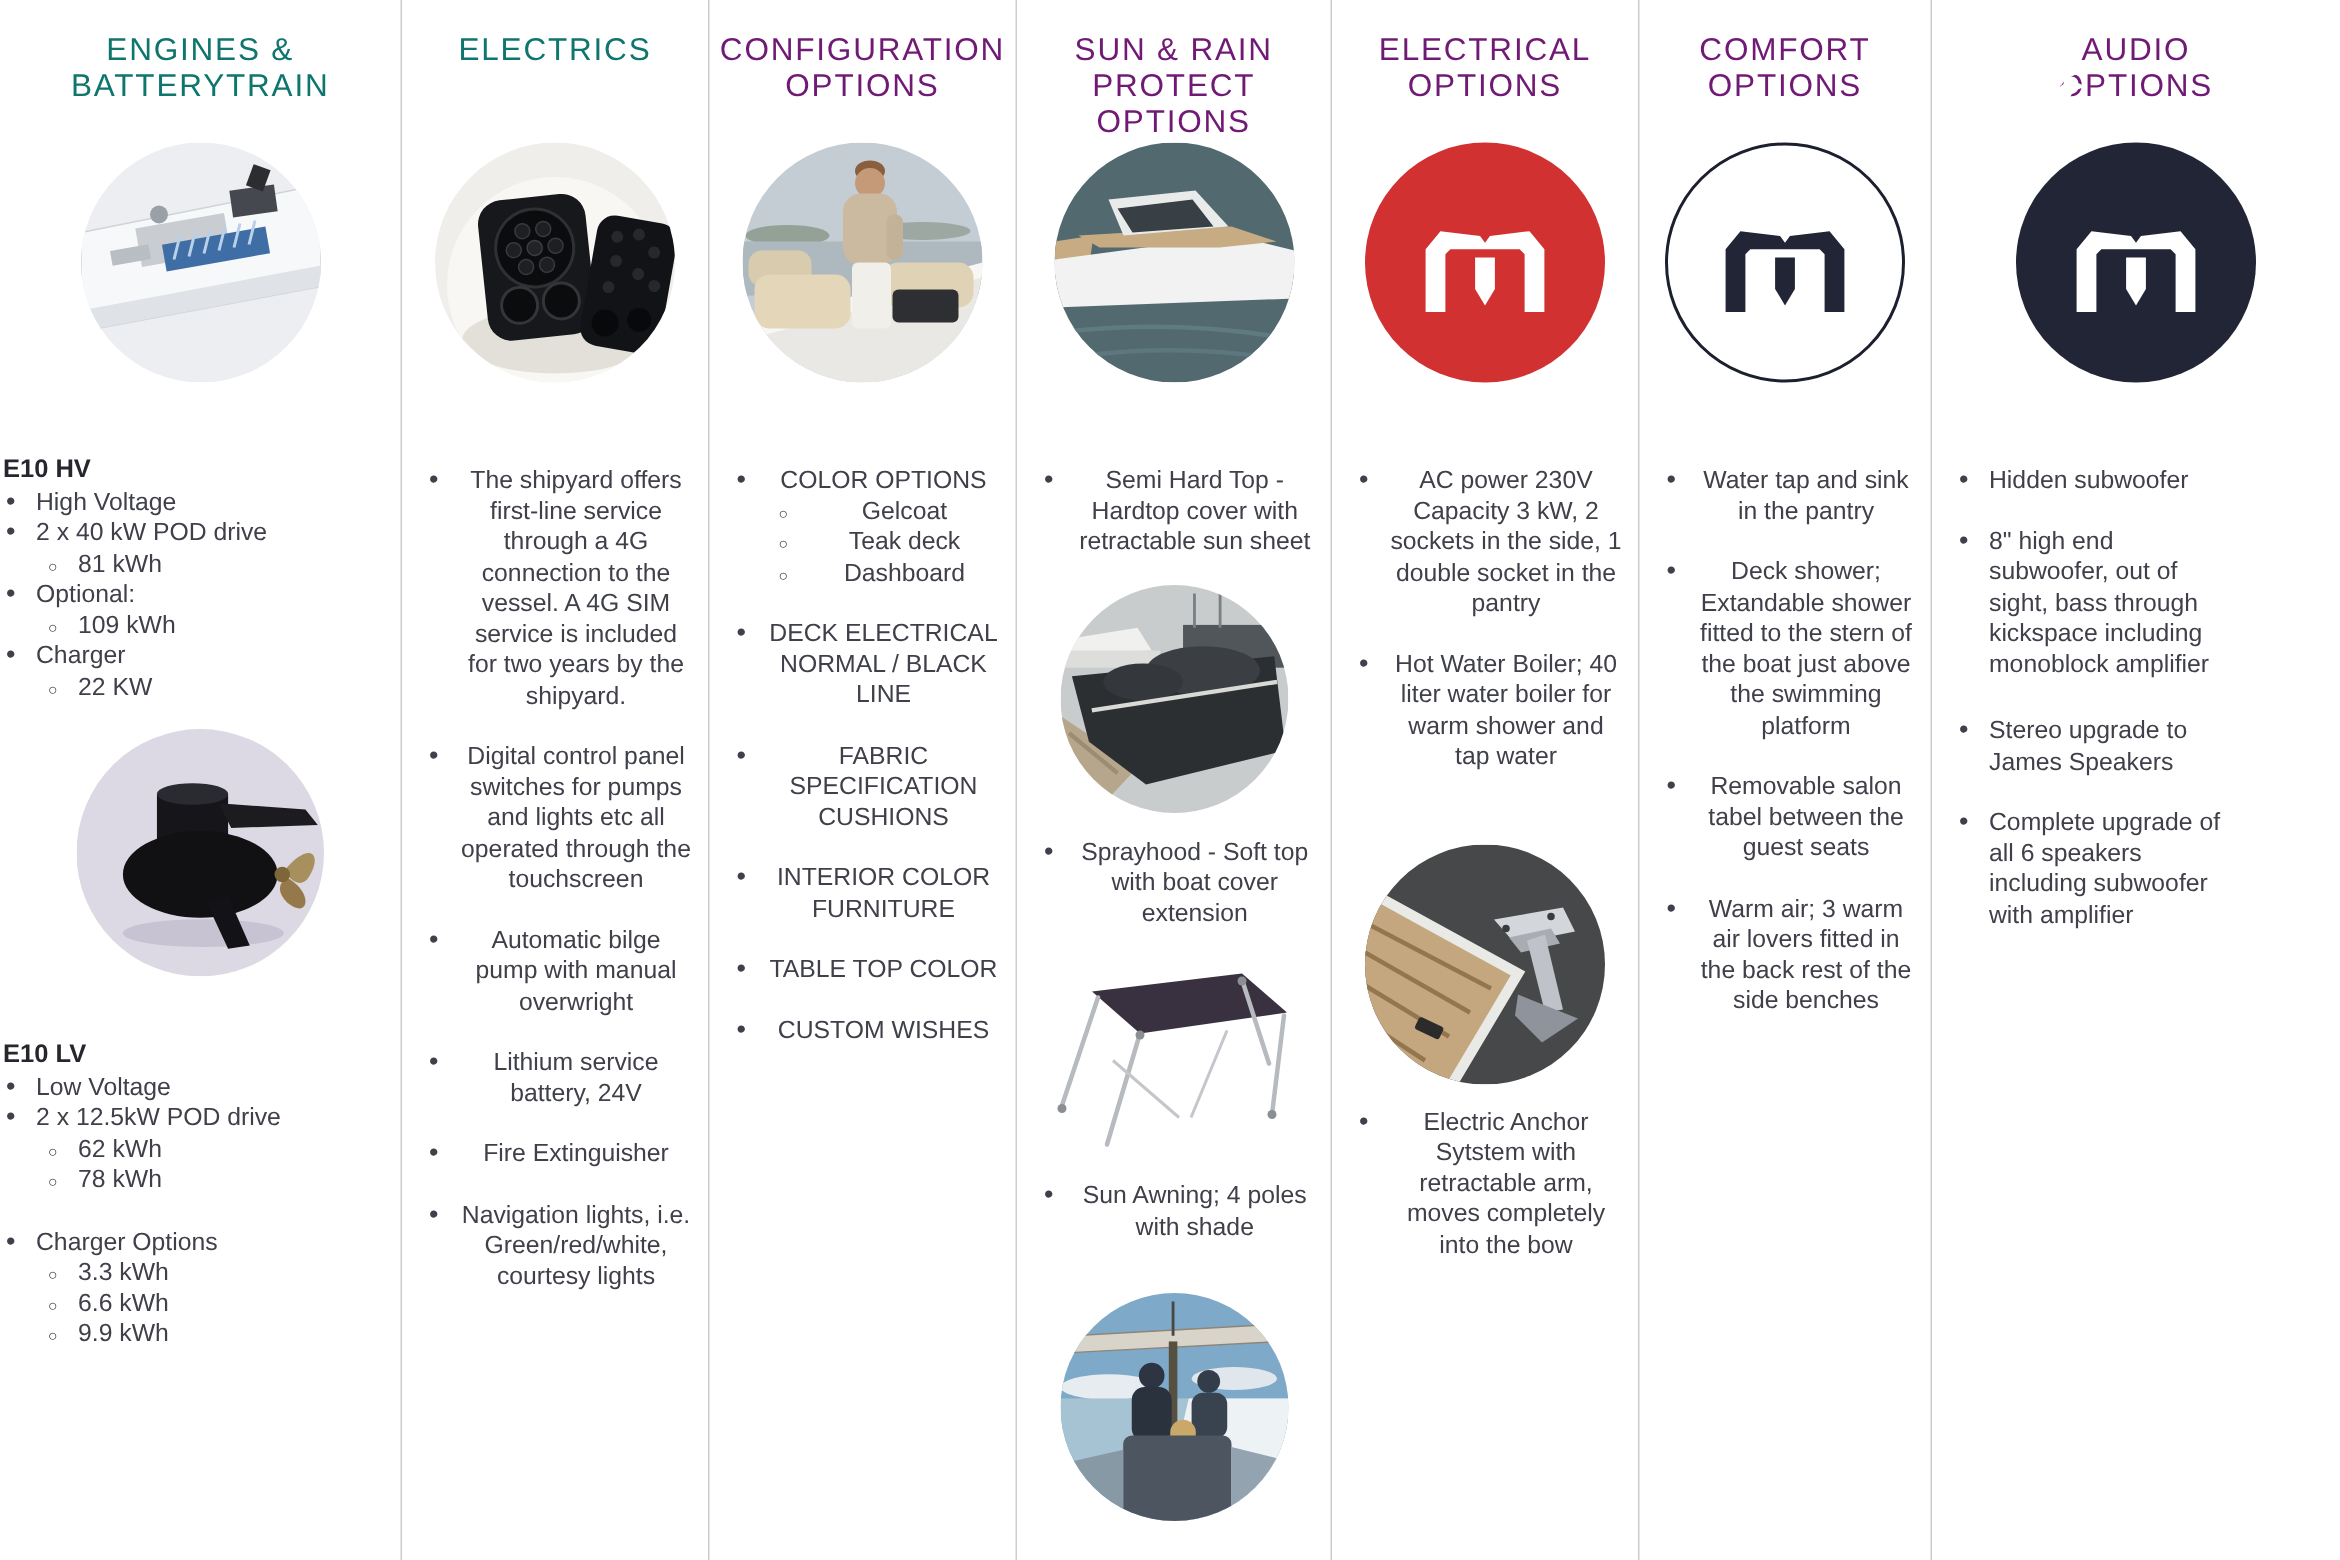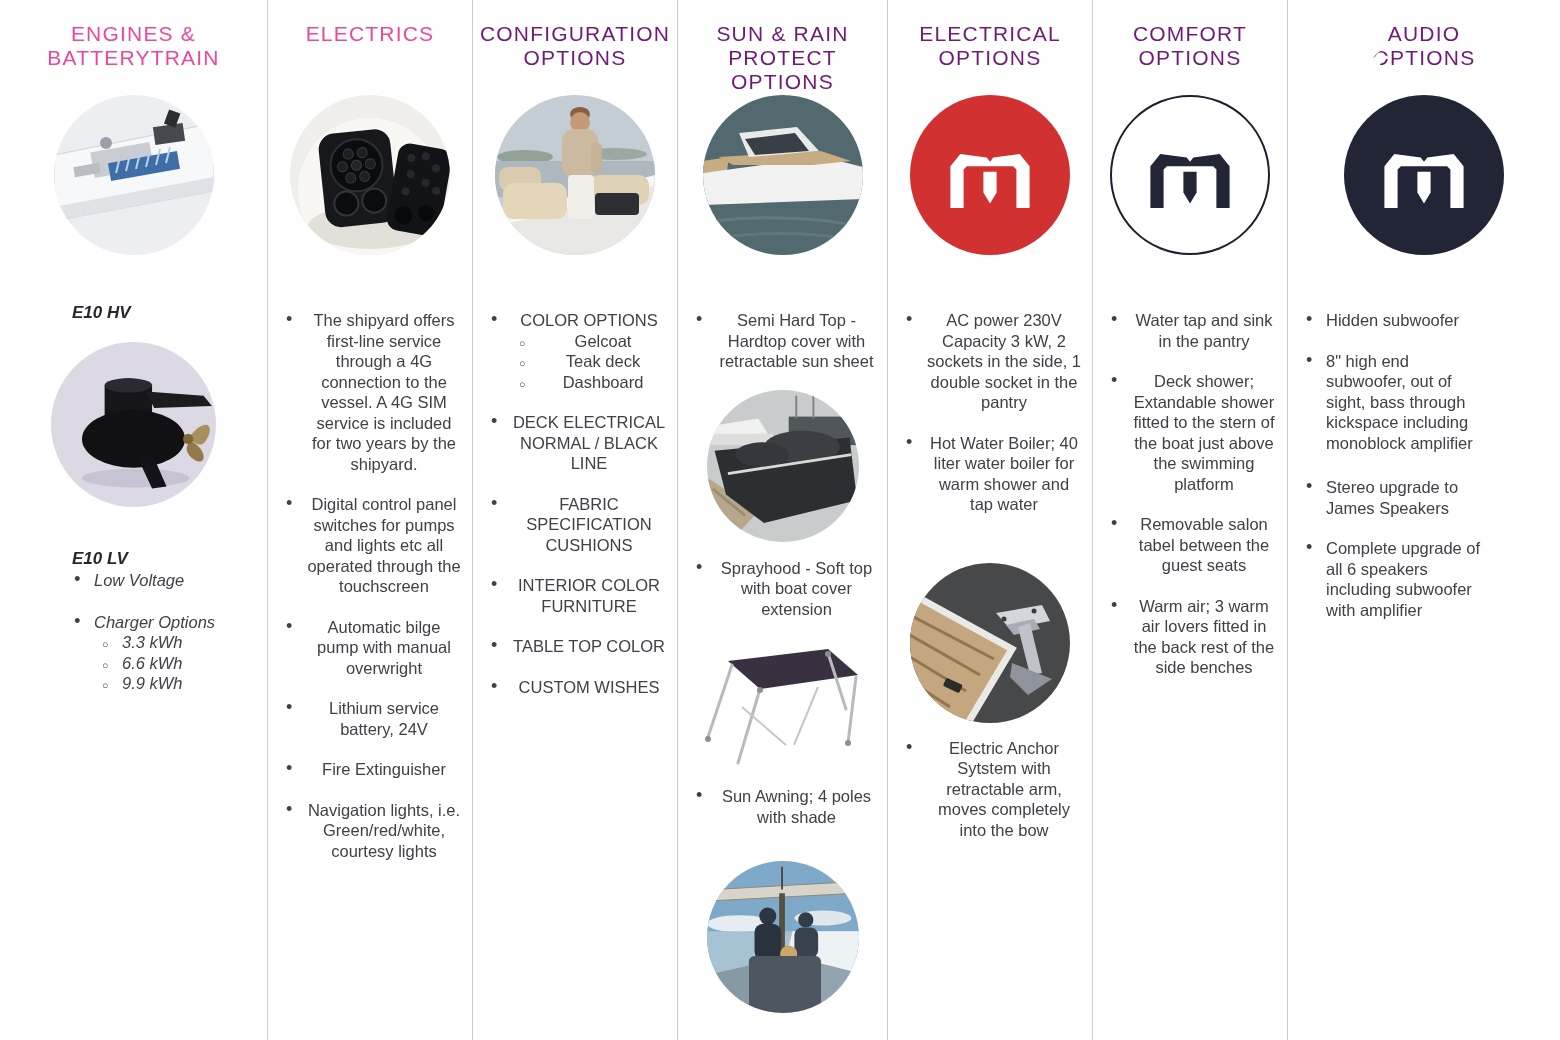--- a/index.html
+++ b/index.html
@@ -1,39 +1,39 @@
 <!DOCTYPE html>
 <html><head>
 <meta charset="utf-8">
 <style>
   html,body{margin:0;padding:0;}
   body{width:1560px;height:1040px;position:relative;overflow:hidden;background:#fff;
        font-family:"Liberation Sans",sans-serif;color:#3f4049;}
   .columns{display:flex;height:1040px;}
   .col{box-sizing:border-box;padding-top:22px;}
   .col.bordered{border-right:1px solid #cdcdcd;}
-  .col-title{height:73px;text-align:center;font-size:21px;line-height:24px;letter-spacing:1.2px;color:#ec4899;}
+  .col-title{height:73px;text-align:center;font-size:21px;line-height:24px;letter-spacing:1.2px;color:#0f766e;}
   .col-title.red{color:#701a75;}
   .photo-circle{border-radius:50%;overflow:hidden;width:160px;height:160px;margin:0 auto;}
   .photo-circle svg{display:block;}
   .logo-circle{width:160px;height:160px;border-radius:50%;margin:0 auto;display:flex;align-items:center;justify-content:center;box-sizing:border-box;}
   .logo-red{background:#d13130;}
   .logo-navy{background:#212535;}
   .logo-outline{background:#fff;border:2px solid #1c1f2e;}
   .text-block{margin-top:55px;font-size:16.5px;line-height:20.5px;}
   .blist{list-style:none;margin:0;padding:0;}
   .blist>li{position:relative;padding-left:24px;margin-bottom:20px;}
   .blist>li::before{content:"\2022";position:absolute;left:4px;top:-1px;font-size:18px;color:#3f4049;}
   .blist.tight>li{margin-bottom:0;}
   .sub{list-style:none;margin:0;padding:0;}
   .sub>li{position:relative;padding-left:28px;}
   .sub>li::before{content:"\25CB";position:absolute;left:8px;top:2px;font-size:10.5px;color:#3f4049;}
   .mt-gap{margin-top:21px;}
   .bold-heading{font-weight:bold;font-size:17px;color:#26262e;margin:0 0 1px 2px;}
-  .pad1{padding-left:70px;padding-right:2px;font-style:italic;}
+  .pad1{padding-right:2px;}
   .pad-std{padding-left:14px;padding-right:10px;text-align:center;}
   .pad7{padding-left:14px;padding-right:70px;}
   .single-bullet{position:relative;padding-left:24px;margin:0;}
   .single-bullet::before{content:"\2022";position:absolute;left:4px;top:-1px;font-size:18px;color:#3f4049;}
   
   .wm{position:absolute;pointer-events:none;}
   .orange-logo{left:1347px;top:27px;width:58px;height:58px;border-radius:50%;
     background:radial-gradient(circle at 36% 30%, #f9b53f 0%, #ee8d16 45%, #c express 0;}
   .orange-logo{background:radial-gradient(circle at 36% 30%, #f9b53f 0%, #ee8d16 48%, #a85407 100%);
     border:2px solid #b26413;box-sizing:border-box;z-index:40;}
@@ -60,39 +60,63 @@
         <rect x="55" y="62" width="70" height="18" fill="#3f6ea6" transform="rotate(-10 90 71)"></rect>
         <path d="M62 78 L66 62 M72 76 L76 60 M82 74 L86 58 M92 72 L96 56 M102 70 L106 54 M112 68 L116 52" stroke="#b9d0e8" stroke-width="2" fill="none"></path>
         <rect x="100" y="30" width="30" height="18" fill="#45484e" transform="rotate(-8 115 39)"></rect>
         <rect x="112" y="16" width="12" height="15" fill="#2b2d31" transform="rotate(20 118 24)"></rect>
         <circle cx="52" cy="48" r="6" fill="#9aa0a8"></circle>
         <rect x="20" y="70" width="26" height="10" fill="#b9bec5" transform="rotate(-10 33 75)"></rect>
       </svg>
     </div>
     <div class="text-block pad1" style="margin-top:48px">
       <div class="bold-heading">E10 HV</div>
+      <ul class="blist tight">
+        <li><span>High Voltage</span></li>
+        <li><span>2 x 40 kW POD drive</span>
+          <ul class="sub">
+              <li>81 kWh</li>
+            </ul>
+        </li>
+        <li><span>Optional:</span>
+          <ul class="sub">
+              <li>109 kWh</li>
+            </ul>
+        </li>
+        <li><span>Charger</span>
+          <ul class="sub">
+              <li>22 KW</li>
+            </ul>
+        </li>
+      </ul>
     </div>
     <div class="photo-circle" style="width:165px;height:165px;margin-top:18px">
       <svg width="165" height="165" viewBox="0 0 160 160">
         <rect width="160" height="160" fill="#dcd9e4"></rect>
         <ellipse cx="82" cy="132" rx="52" ry="9" fill="#c7c3d2"></ellipse>
         <rect x="52" y="42" width="46" height="42" fill="#16161a"></rect>
         <ellipse cx="75" cy="42" rx="23" ry="7" fill="#2a2a31"></ellipse>
         <polygon points="92,48 148,52 156,62 100,64" fill="#1b1b20"></polygon>
         <ellipse cx="80" cy="94" rx="50" ry="28" fill="#111114"></ellipse>
         <polygon points="84,112 98,142 112,140 98,108" fill="#131317"></polygon>
         <path d="M134 92 C150 72 160 80 150 96 C146 102 140 100 134 92" fill="#a8905e"></path>
         <path d="M136 96 C154 106 150 124 136 112 C130 106 130 100 136 96" fill="#96794a"></path>
         <circle cx="133" cy="94" r="5" fill="#7d6638"></circle>
       </svg>
     </div>
     <div class="text-block pad1" style="margin-top:42px">
       <div class="bold-heading">E10 LV</div>
       <ul class="blist tight">
         <li><span>Low Voltage</span></li>
+        <li><span>2 x 12.5kW POD drive</span>
+          <ul class="sub">
+            <li>62 kWh</li>
+            <li>78 kWh</li>
+          </ul>
+        </li>
         <li class="mt-gap"><span>Charger Options</span>
           <ul class="sub">
             <li>3.3 kWh</li>
             <li>6.6 kWh</li>
             <li>9.9 kWh</li>
           </ul>
         </li>
       </ul>
     </div>
   </div>

